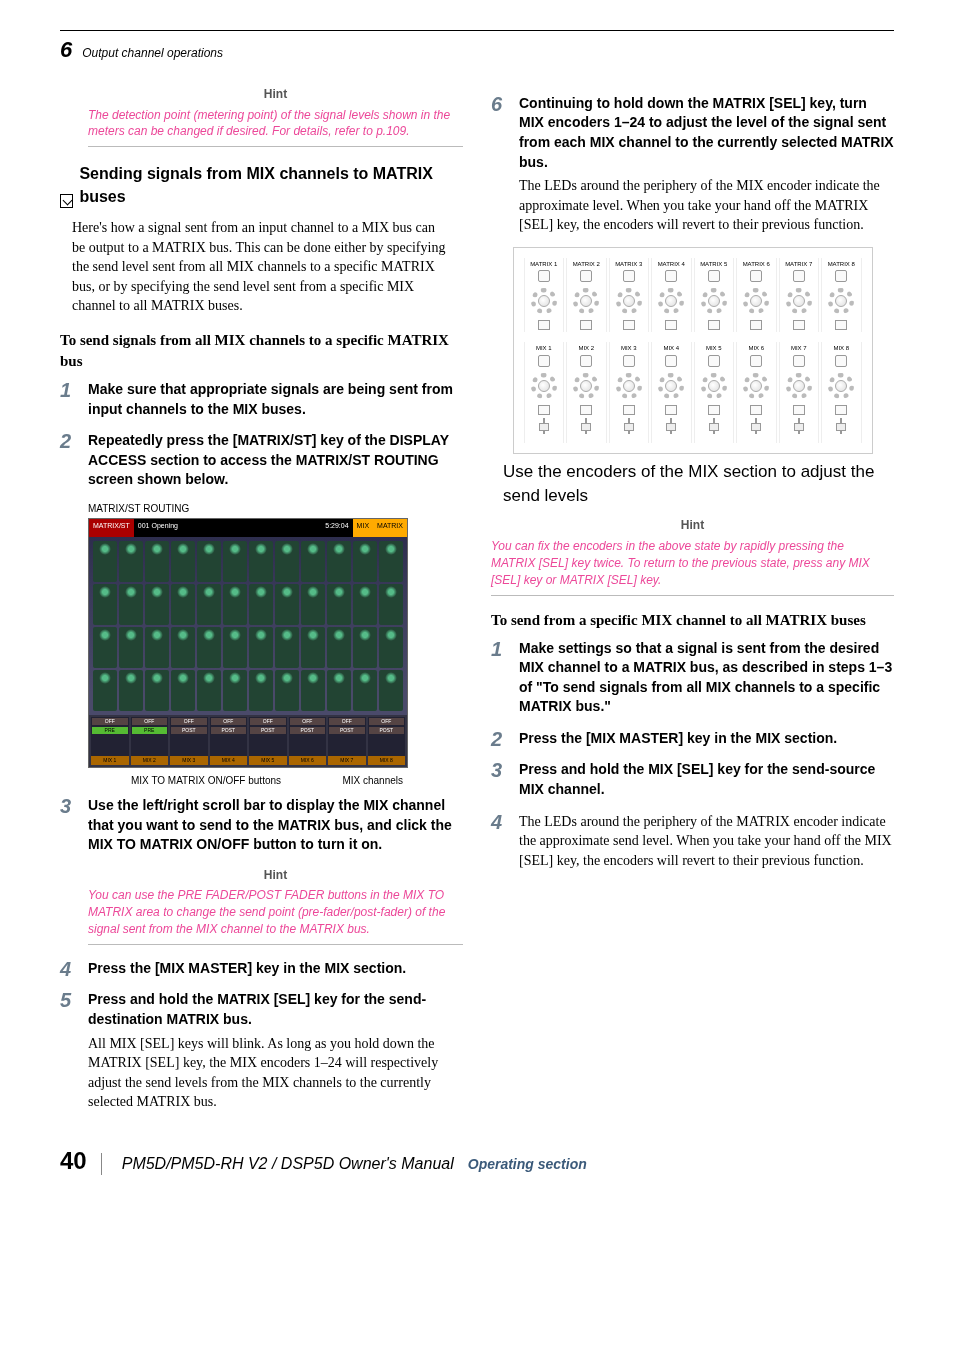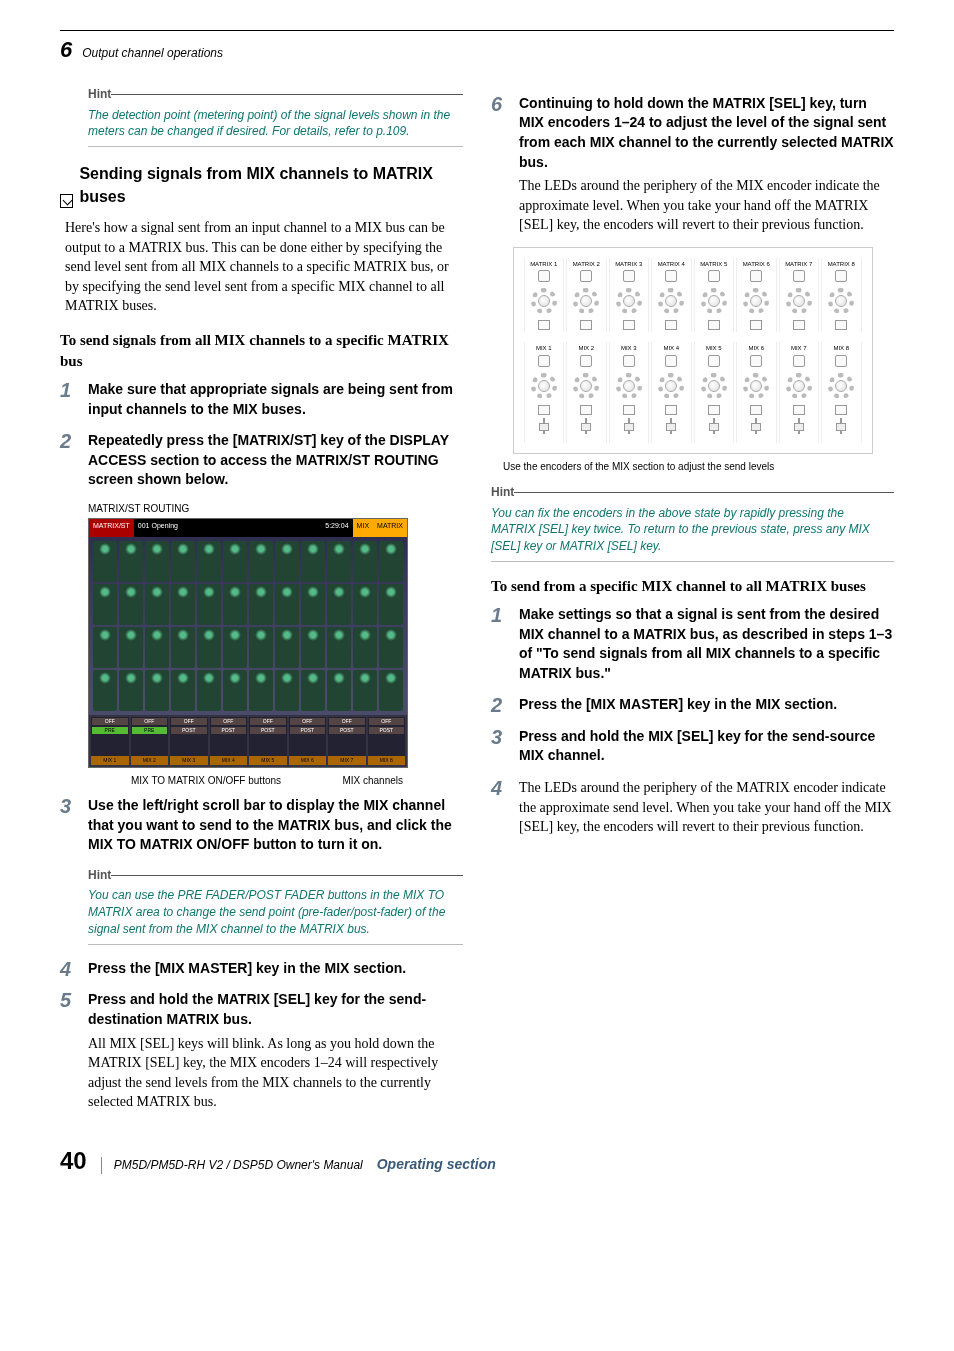--- a/index.html
+++ b/index.html
@@ -42,38 +42,39 @@
     min-width: 0;
   }
   .hint-box {
     margin-bottom: 14px;
     margin-left: 28px;
   }
   .hint-label-line {
     display: flex;
     align-items: center;
     gap: 0;
+    flex-direction: column;
   }
   .hint-label-line .label-word {
     font-family: Arial, Helvetica, sans-serif;
     font-weight: bold;
     font-size: 12px;
     color: #555;
     white-space: nowrap;
   }
   .hint-label-line .line {
     flex: 1;
     height: 1px;
     background: #555;
   }
   .hint-text {
     font-style: italic;
     font-size: 12px;
     font-family: Arial, Helvetica, sans-serif;
-    color: #0f766e;
+    color: #ec4899;
     padding: 4px 10px 6px 0;
     border-bottom: 0.5px solid #bbb;
   }
   .hint-full { margin-left: 0; }
   .section-head {
     font-family: Arial, Helvetica, sans-serif;
     font-weight: bold;
     font-size: 16px;
     margin: 16px 0 10px 0;
     display: flex;
@@ -95,21 +96,21 @@
     content: "";
     position: absolute;
     width: 6px; height: 6px;
     border-left: 1.5px solid #000;
     border-bottom: 1.5px solid #000;
     transform: rotate(-45deg);
     top: 2px; left: 3px;
   }
   .body-text {
     font-size: 14px;
-    margin: 8px 5px;
+    margin: 8px 12px;
   }
   .subhead {
     font-family: Liberation Serif, serif;
     font-weight: bold;
     font-size: 15px;
     margin: 14px 0 8px 0;
   }
   .step {
     display: flex;
     gap: 10px;
@@ -239,39 +240,39 @@
     width: 12px; height: 10px;
     border: 1px solid #999;
     background:#fafafa;
     margin-top:2px;
   }
   .enc-fader-row .enc-strip { padding-bottom: 6px; }
   .enc-fader { width: 2px; height: 16px; background:#999; margin:3px 0; position:relative;}
   .enc-fader::before{content:"";position:absolute;width:8px;height:6px;background:#eee;border:1px solid #999;left:-4px;top:5px;}
   .caption {
     font-family: Arial, Helvetica, sans-serif;
-    font-size: 10px;
+    font-size: 17px;
     margin: 4px 0 10px 12px;
   }
   .footer {
     display: flex;
     align-items: baseline;
     gap: 14px;
     border-top: none;
     margin-top: 24px;
     font-family: Arial, Helvetica, sans-serif;
   }
   .footer .pg {
     font-size: 24px;
     font-weight: bold;
   }
   .footer .mid {
     border-left: 1px solid #888;
-    padding-left: 12px;
-    font-size: 12px;
+    padding-left: 20px;
+    font-size: 16px;
     font-style: italic;
   }
   .footer .sect {
     font-size: 14px;
     font-weight: bold;
     font-style: italic;
     color: #3b5a7a;
   }
 </style>
 </head>

